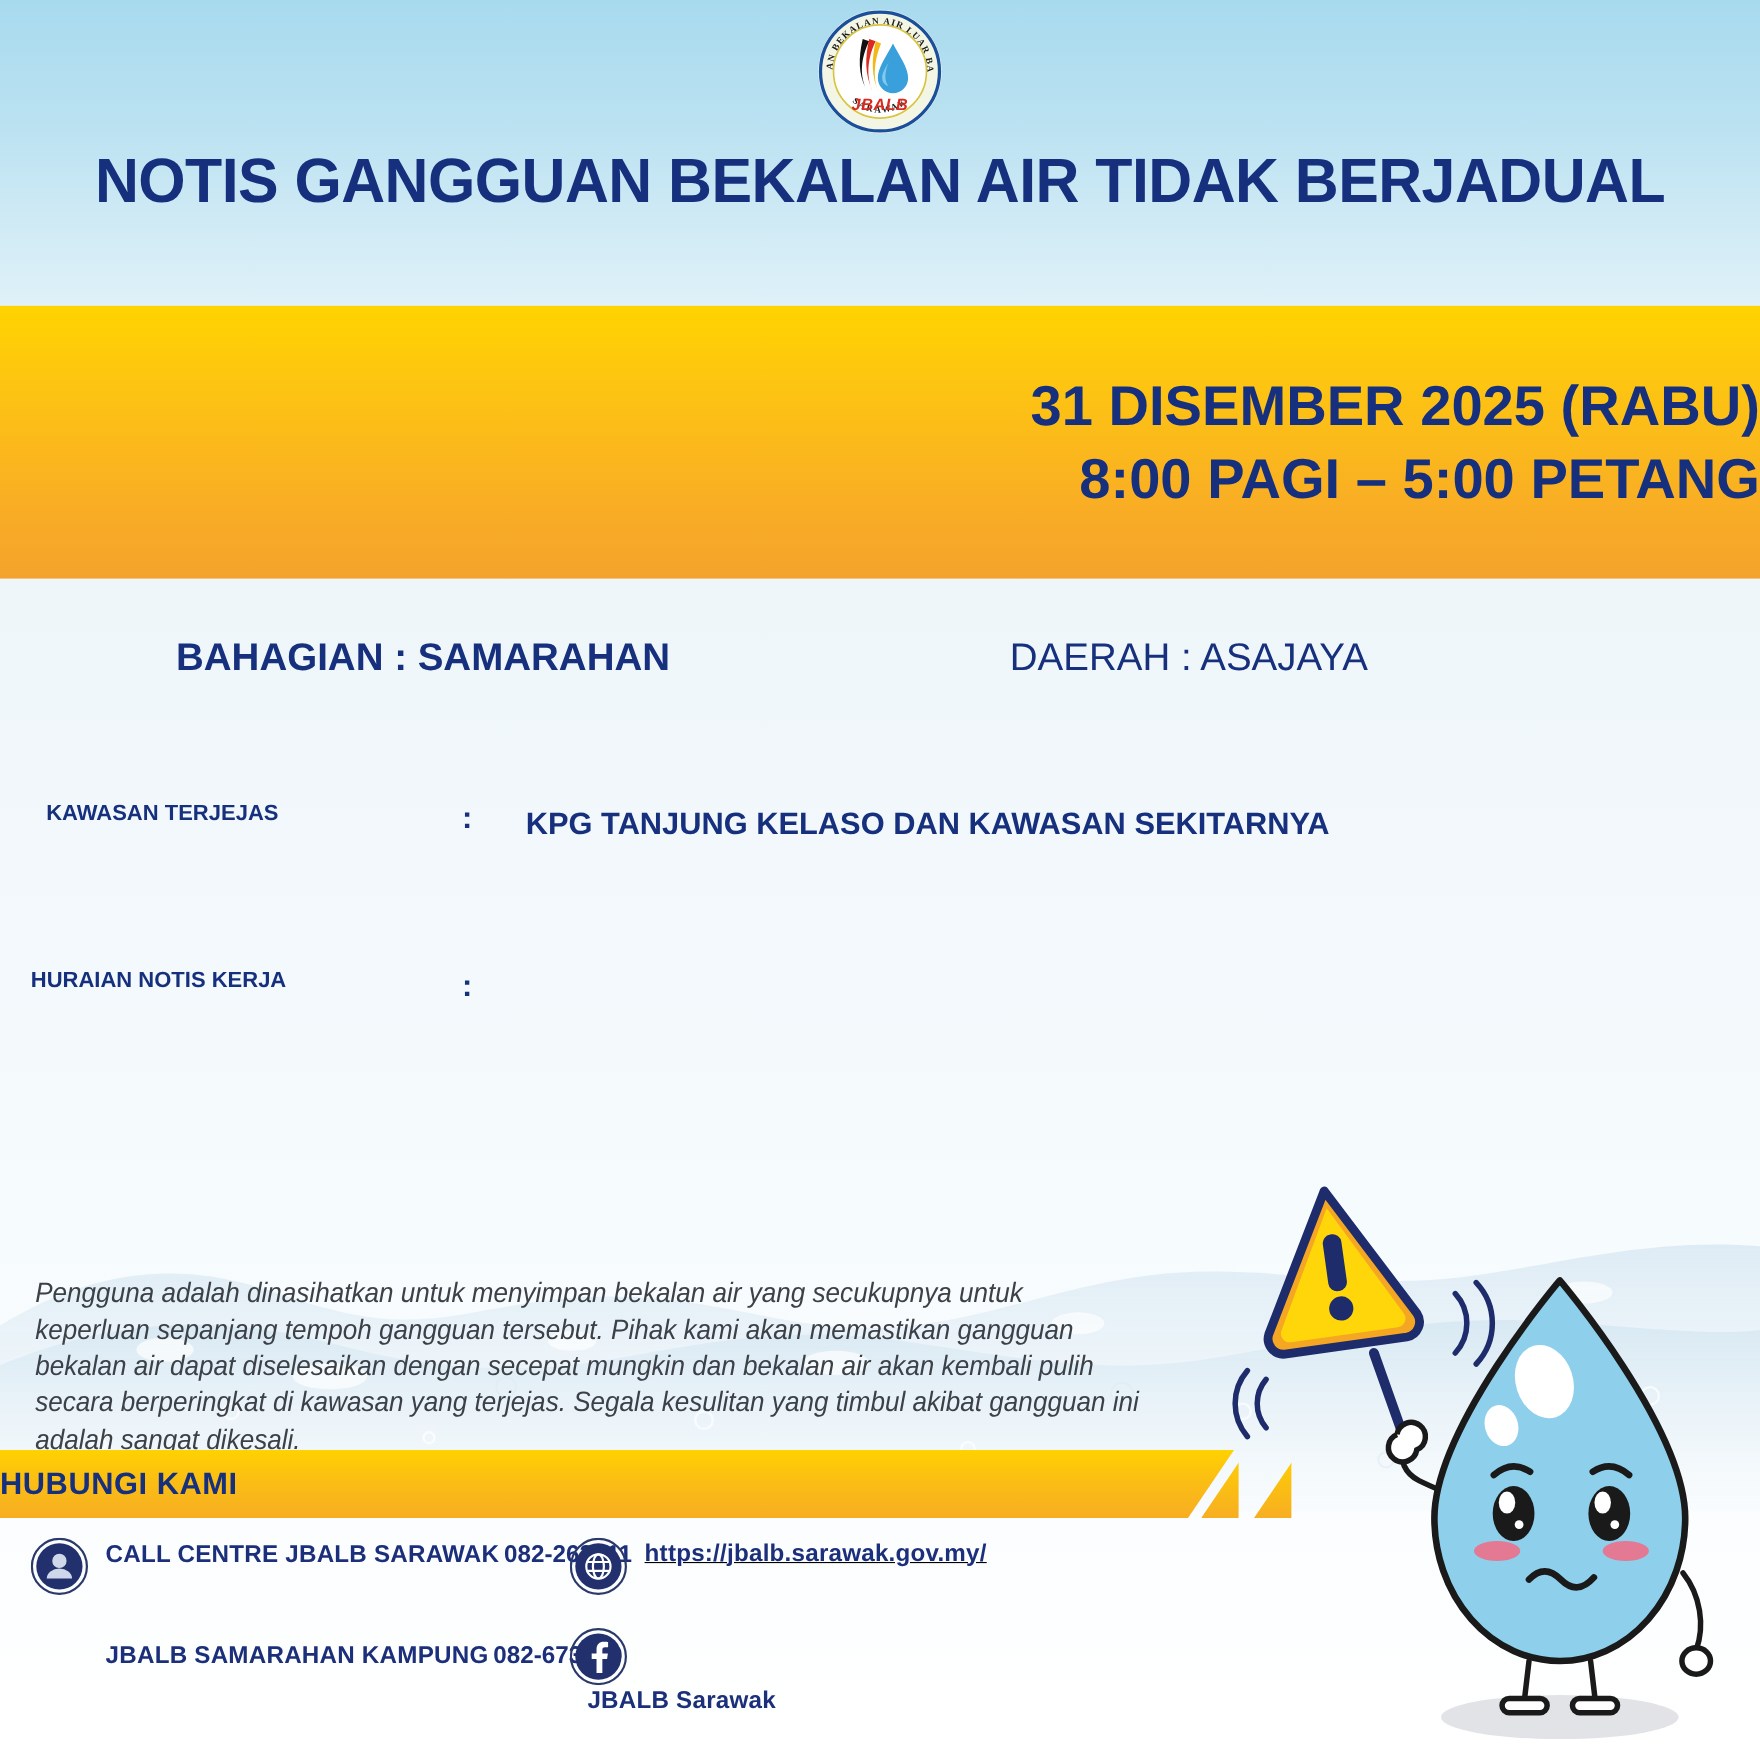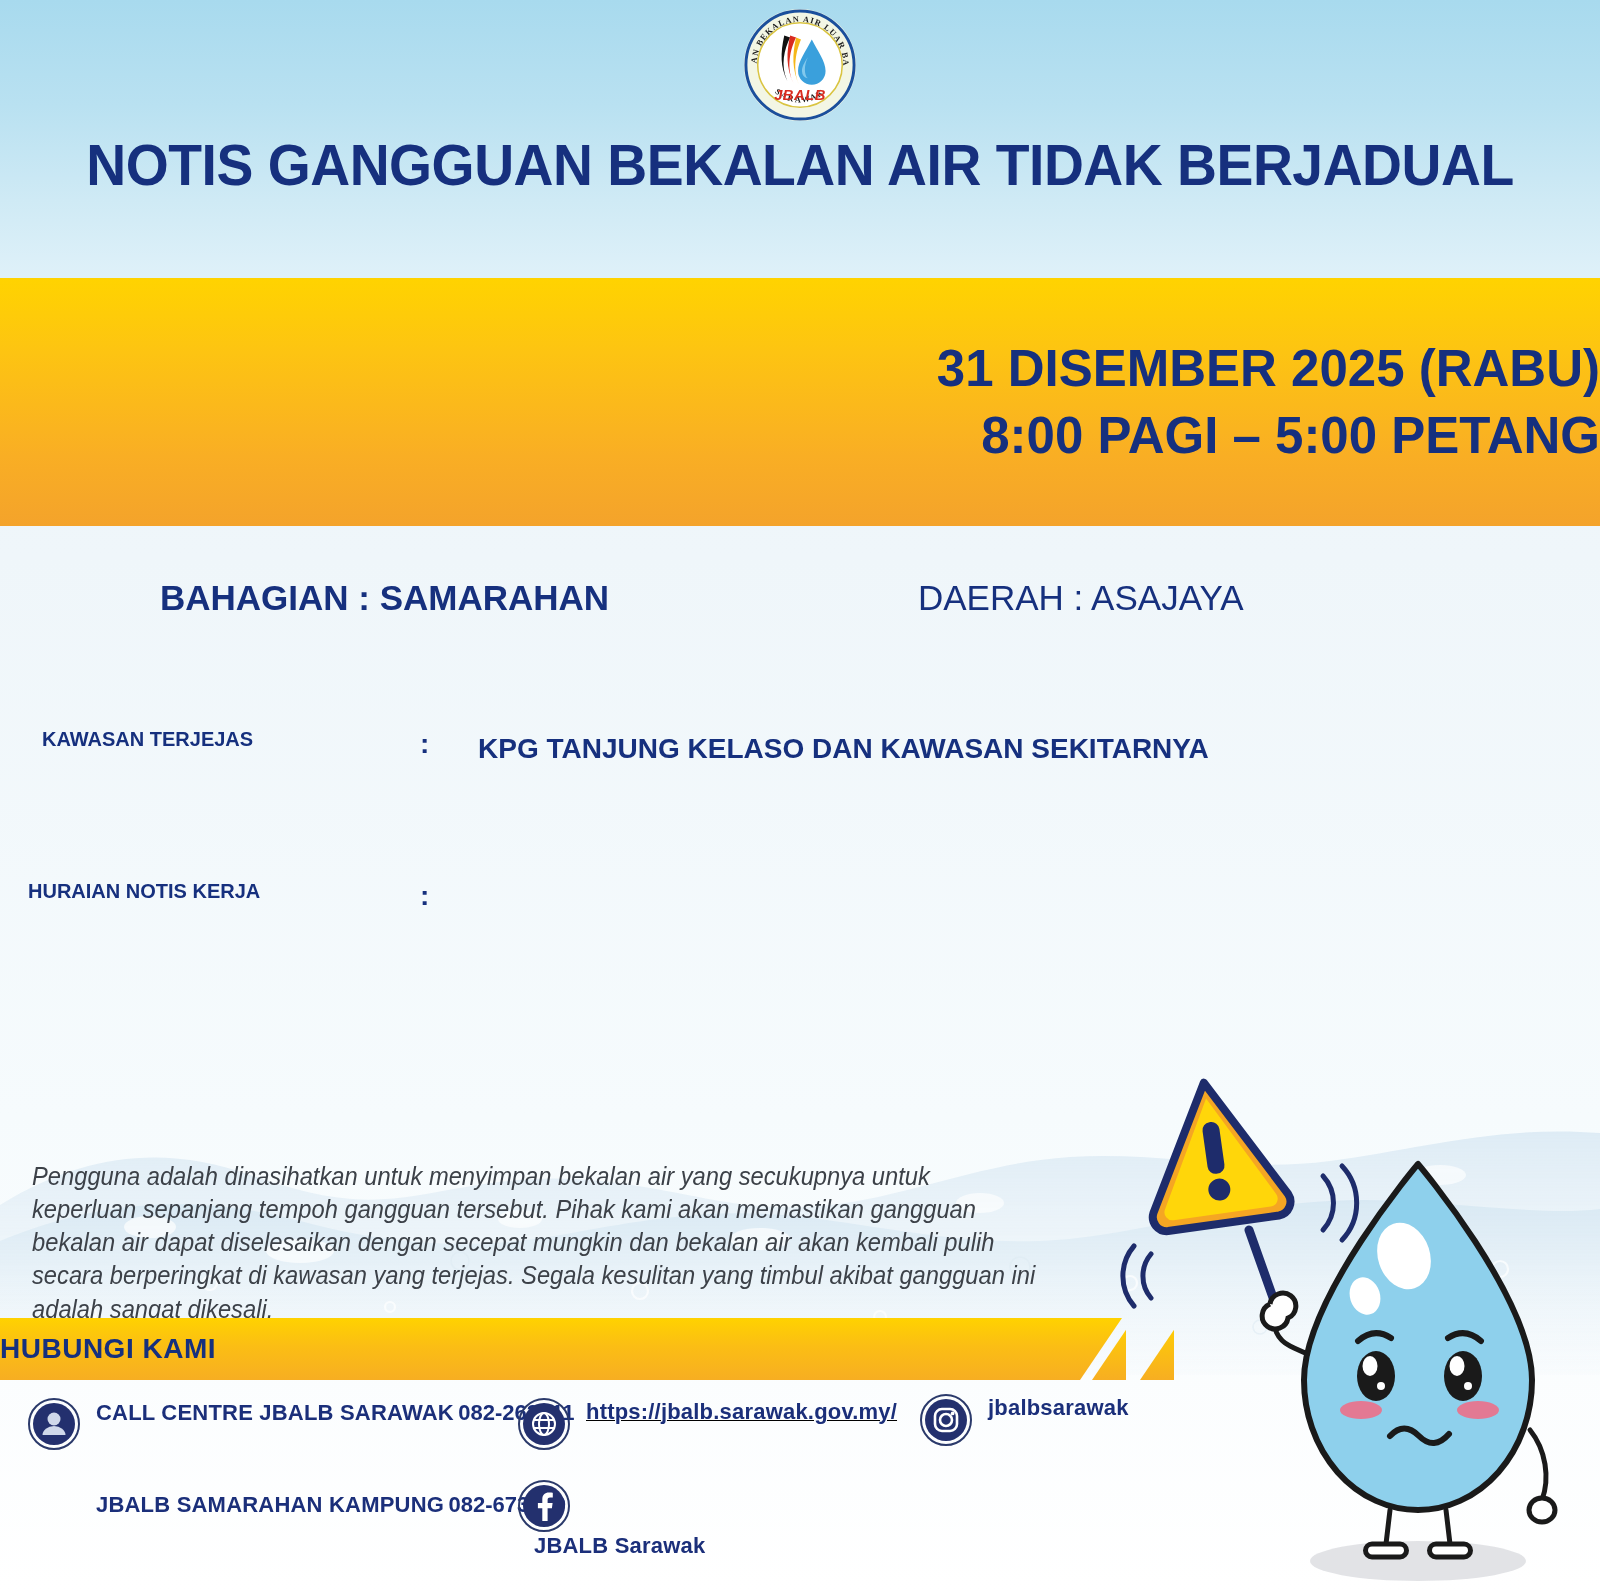--- a/index.html
+++ b/index.html
@@ -458,28 +458,14 @@
         <circle cx="26" cy="26" r="25" fill="none" stroke="#2b3a6b" stroke-width="2"></circle>
         <circle cx="26" cy="26" r="21" fill="#23306e"></circle>
         <path d="M29.6,41 V28.2 h4.3 l0.7,-5.1 h-5 v-3.2 c0,-1.5 0.4,-2.5 2.5,-2.5 h2.7 V12.8 c-0.5,-0.1 -2.1,-0.2 -3.9,-0.2 c-3.9,0 -6.6,2.4 -6.6,6.7 v3.8 h-4.4 v5.1 h4.4 V41 Z" fill="#ffffff"></path>
       </svg>
     </span>
     <span class="ctext">
       <span class="l1">JBALB Sarawak</span>
     </span>
   </div>
 
-  <div class="contact-item" id="contact-instagram">
-    <span class="cicon">
-      <svg viewBox="0 0 52 52" xmlns="http://www.w3.org/2000/svg">
-        <circle cx="26" cy="26" r="25" fill="none" stroke="#2b3a6b" stroke-width="2"></circle>
-        <circle cx="26" cy="26" r="21" fill="#23306e"></circle>
-        <rect x="15" y="15" width="22" height="22" rx="7" fill="none" stroke="#ffffff" stroke-width="2.6"></rect>
-        <circle cx="26" cy="26" r="6" fill="none" stroke="#ffffff" stroke-width="2.6"></circle>
-        <circle cx="32.6" cy="19.4" r="1.9" fill="#ffffff"></circle>
-      </svg>
-    </span>
-    <span class="ctext">
-      <span class="l1">jbalbsarawak</span>
-    </span>
-  </div>
 
 </div>
 
 </body></html>

